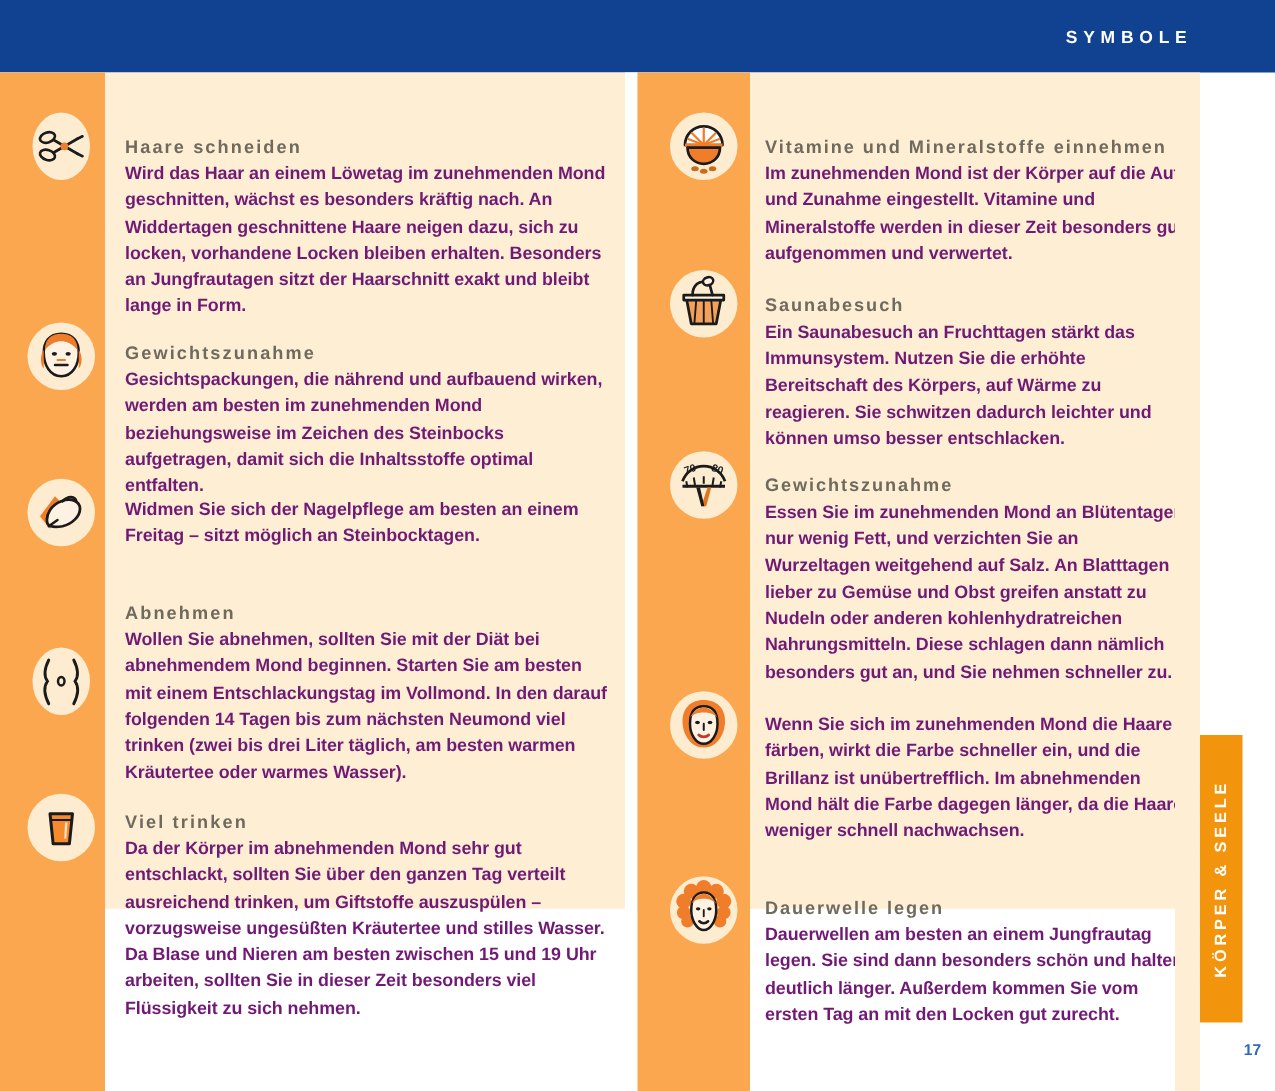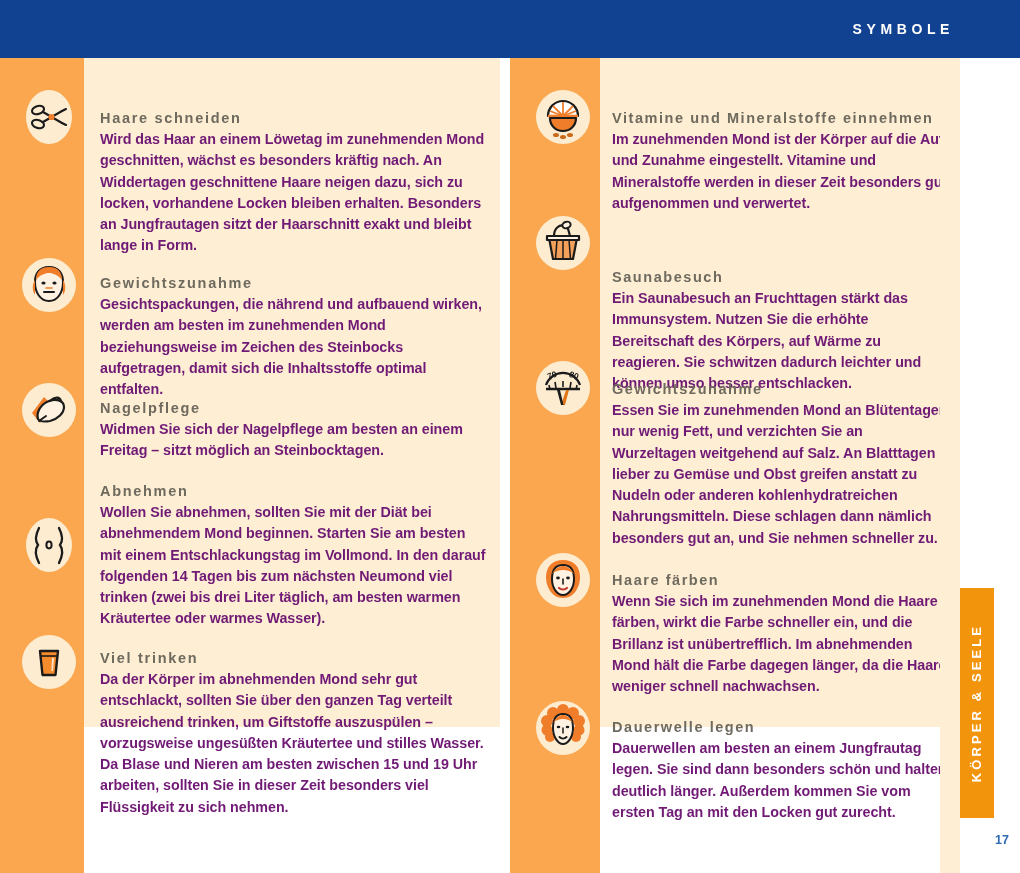--- a/index.html
+++ b/index.html
@@ -272,21 +272,20 @@
       <div class="col-text">
         <div class="entry" style="top:50px;">
           <h3>Haare schneiden</h3>
           <p>Wird das Haar an einem Löwetag im zunehmenden Mond geschnitten, wächst es besonders kräftig nach. An Widdertagen geschnittene Haare neigen dazu, sich zu locken, vorhandene Locken bleiben erhalten. Besonders an Jungfrautagen sitzt der Haarschnitt exakt und bleibt lange in Form.</p>
         </div>
         <div class="entry" style="top:215px;">
           <h3>Gewichtszunahme</h3>
           <p>Gesichtspackungen, die nährend und aufbauend wirken, werden am besten im zunehmenden Mond beziehungsweise im Zeichen des Steinbocks aufgetragen, damit sich die Inhaltsstoffe optimal entfalten.</p>
         </div>
         <div class="entry" style="top:340px;">
-          <h3>Nagelpflege</h3>
           <p>Widmen Sie sich der Nagelpflege am besten an einem Freitag – sitzt möglich an Steinbocktagen.</p>
         </div>
         <div class="entry" style="top:423px;">
           <h3>Abnehmen</h3>
           <p>Wollen Sie abnehmen, sollten Sie mit der Diät bei abnehmendem Mond beginnen. Starten Sie am besten mit einem Entschlackungstag im Vollmond. In den darauf folgenden 14 Tagen bis zum nächsten Neumond viel trinken (zwei bis drei Liter täglich, am besten warmen Kräutertee oder warmes Wasser).</p>
         </div>
         <div class="entry" style="top:590px;">
           <h3>Viel trinken</h3>
           <p>Da der Körper im abnehmenden Mond sehr gut entschlackt, sollten Sie über den ganzen Tag verteilt ausreichend trinken, um Giftstoffe auszuspülen – vorzugsweise ungesüßten Kräutertee und stilles Wasser. Da Blase und Nieren am besten zwischen 15 und 19 Uhr arbeiten, sollten Sie in dieser Zeit besonders viel Flüssigkeit zu sich nehmen.</p>
         </div>
@@ -389,30 +388,29 @@
           </svg>
         </div>
 
       </div>
 
       <div class="col-text">
         <div class="entry" style="top:50px;">
           <h3>Vitamine und Mineralstoffe einnehmen</h3>
           <p>Im zunehmenden Mond ist der Körper auf die Auf- und Zunahme eingestellt. Vitamine und Mineralstoffe werden in dieser Zeit besonders gut aufgenommen und verwertet.</p>
         </div>
-        <div class="entry" style="top:177px;margin-top:32px;">
+        <div class="entry" style="top:177px;">
           <h3>Saunabesuch</h3>
           <p>Ein Saunabesuch an Fruchttagen stärkt das Immunsystem. Nutzen Sie die erhöhte Bereitschaft des Körpers, auf Wärme zu reagieren. Sie schwitzen dadurch leichter und können umso besser entschlacken.</p>
         </div>
         <div class="entry" style="top:321px;">
           <h3>Gewichtszunahme</h3>
           <p>Essen Sie im zunehmenden Mond an Blütentagen nur wenig Fett, und verzichten Sie an Wurzeltagen weitgehend auf Salz. An Blatttagen lieber zu Gemüse und Obst greifen anstatt zu Nudeln oder anderen kohlenhydratreichen Nahrungsmitteln. Diese schlagen dann nämlich besonders gut an, und Sie nehmen schneller zu.</p>
         </div>
         <div class="entry" style="top:512px;">
-          <h3>Haare färben</h3>
           <p>Wenn Sie sich im zunehmenden Mond die Haare färben, wirkt die Farbe schneller ein, und die Brillanz ist unübertrefflich. Im abnehmenden Mond hält die Farbe dagegen länger, da die Haare weniger schnell nachwachsen.</p>
         </div>
         <div class="entry" style="top:659px;">
           <h3>Dauerwelle legen</h3>
           <p>Dauerwellen am besten an einem Jungfrautag legen. Sie sind dann besonders schön und halten deutlich länger. Außerdem kommen Sie vom ersten Tag an mit den Locken gut zurecht.</p>
         </div>
       </div>
     </div>
 
   </div>

